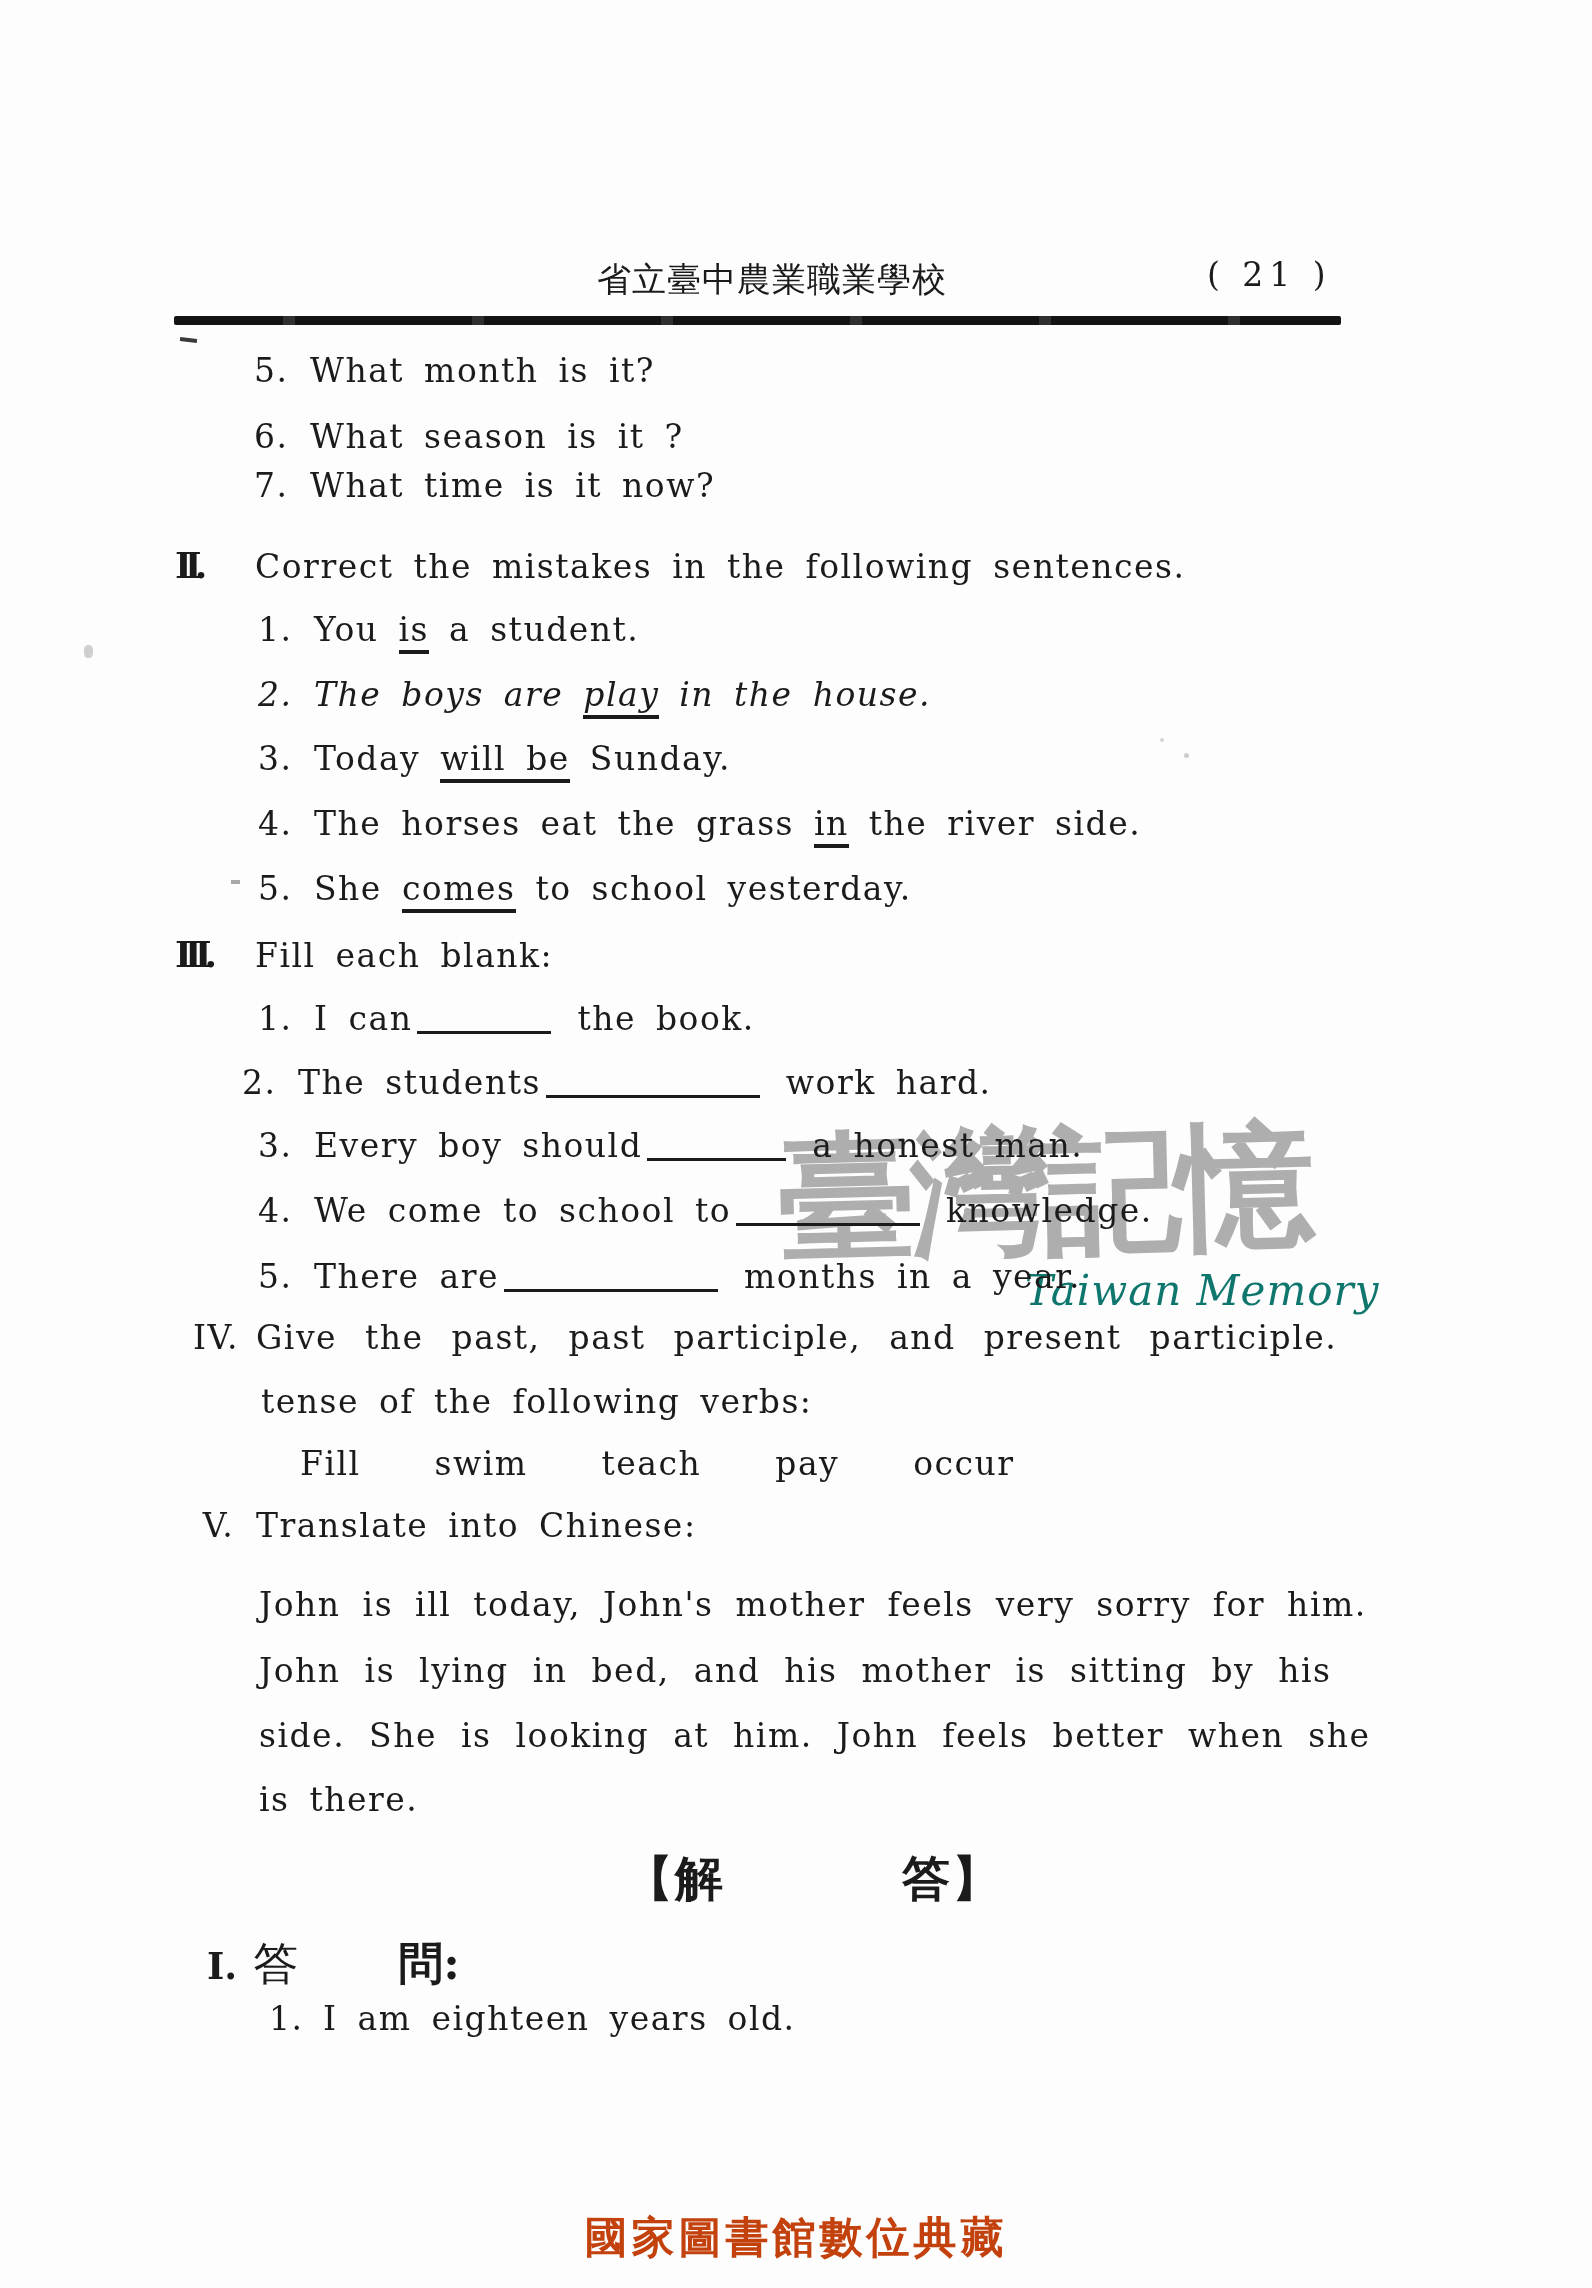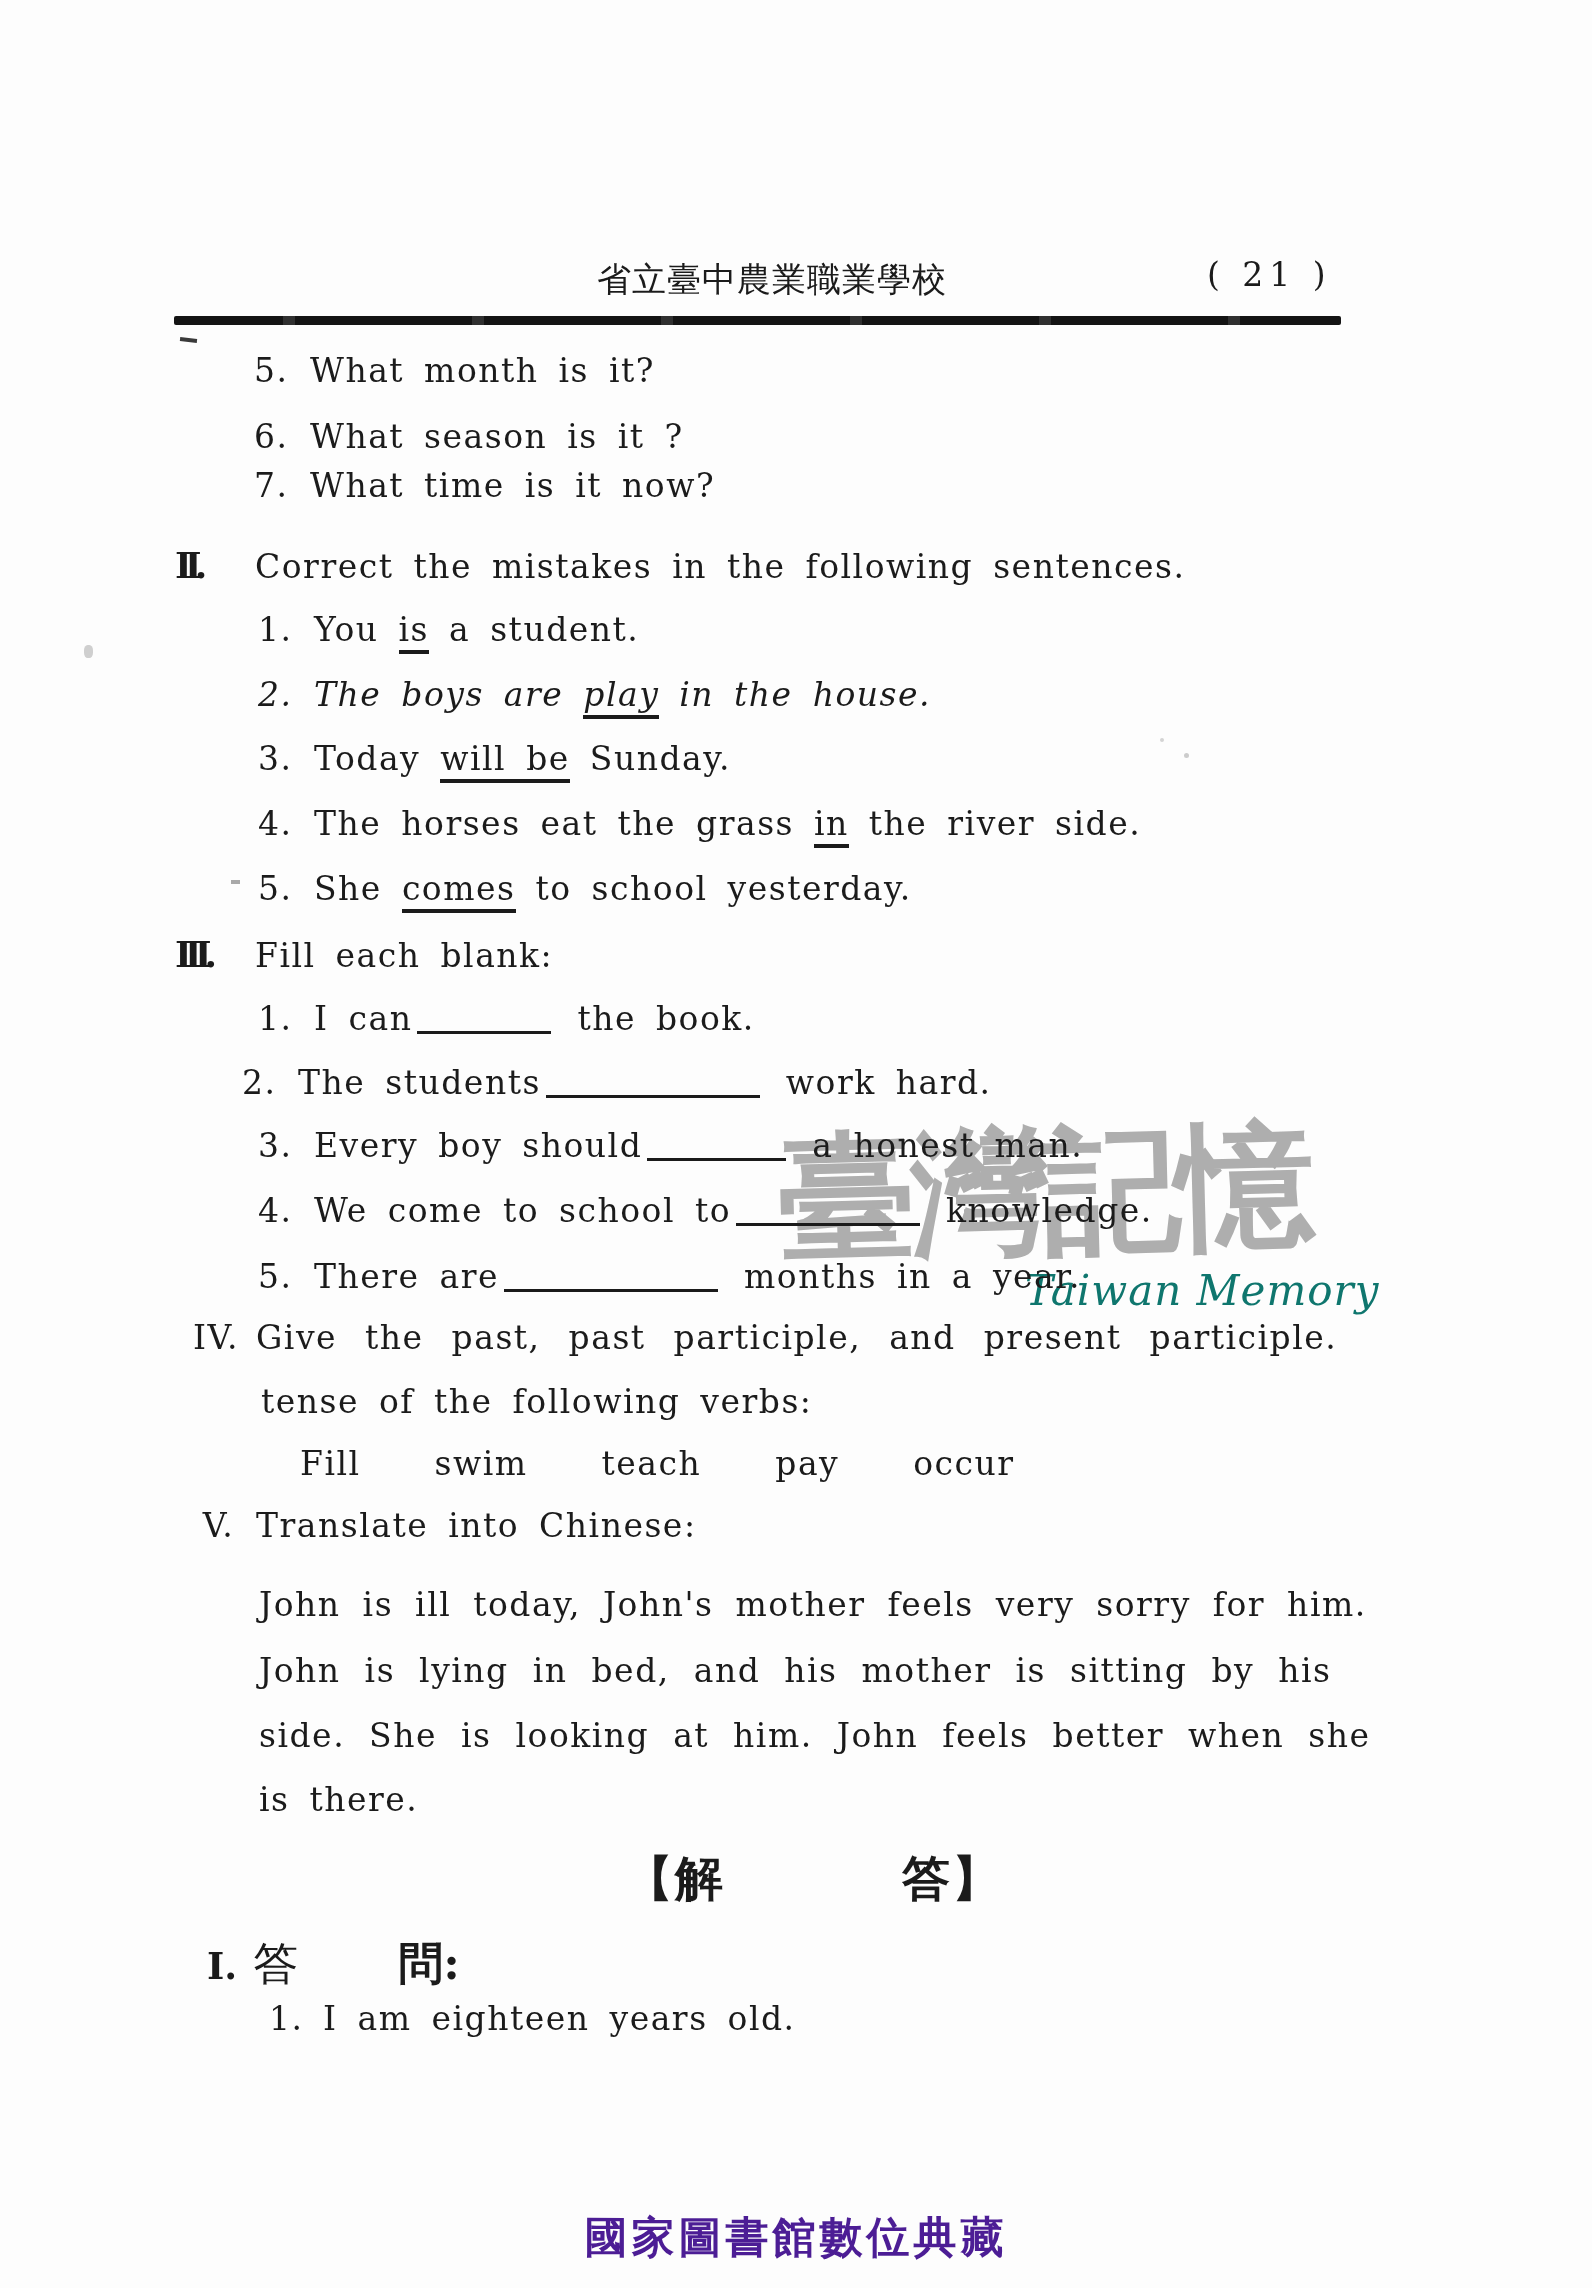--- a/index.html
+++ b/index.html
@@ -51,21 +51,21 @@
     font-size:48px;font-weight:800;letter-spacing:2px;z-index:2;
     white-space:nowrap;
   }
   .answers-heading .gap{display:inline-block;width:177px;}
   .ans-sec{position:absolute;top:1934px;left:207px;z-index:2;white-space:nowrap;}
   .ans-sec .rm{font-size:37px;font-weight:700;}
   .ans-sec .cjk1{font-size:45px;margin-left:16px;}
   .ans-sec .cjk2{font-size:45px;margin-left:100px;font-weight:600;}
   .footer{
     position:absolute;top:2209px;left:0;width:1592px;text-align:center;
-    font-size:43px;color:#4c1d95;letter-spacing:4px;font-weight:600;z-index:2;
+    font-size:43px;color:#c2410c;letter-spacing:4px;font-weight:600;z-index:2;
   }
   .watermark{
     position:absolute;top:1122px;left:778px;z-index:1;
     color:#a8a8a8;font-weight:700;
     font-size:137px;letter-spacing:-4px;line-height:1;
     transform:rotate(-1.5deg);
     white-space:nowrap;
     opacity:.92;
   }
   .watermark-en{

